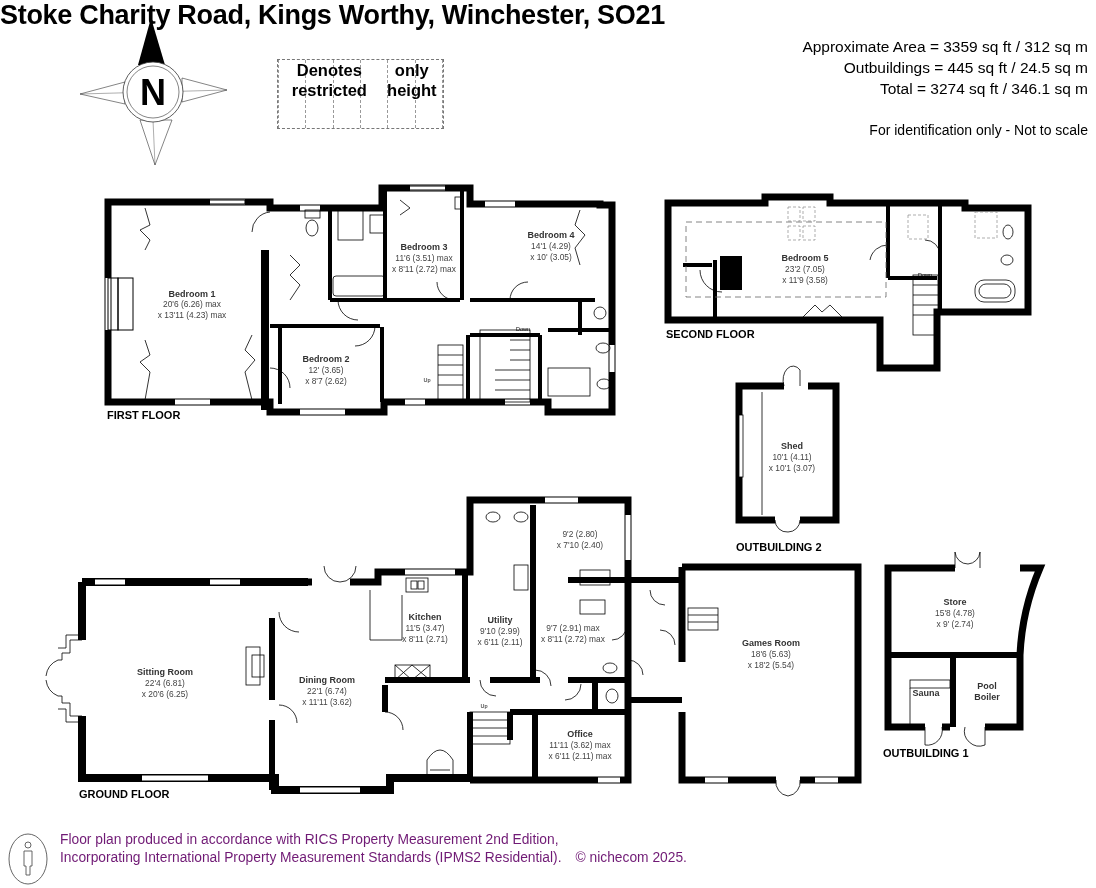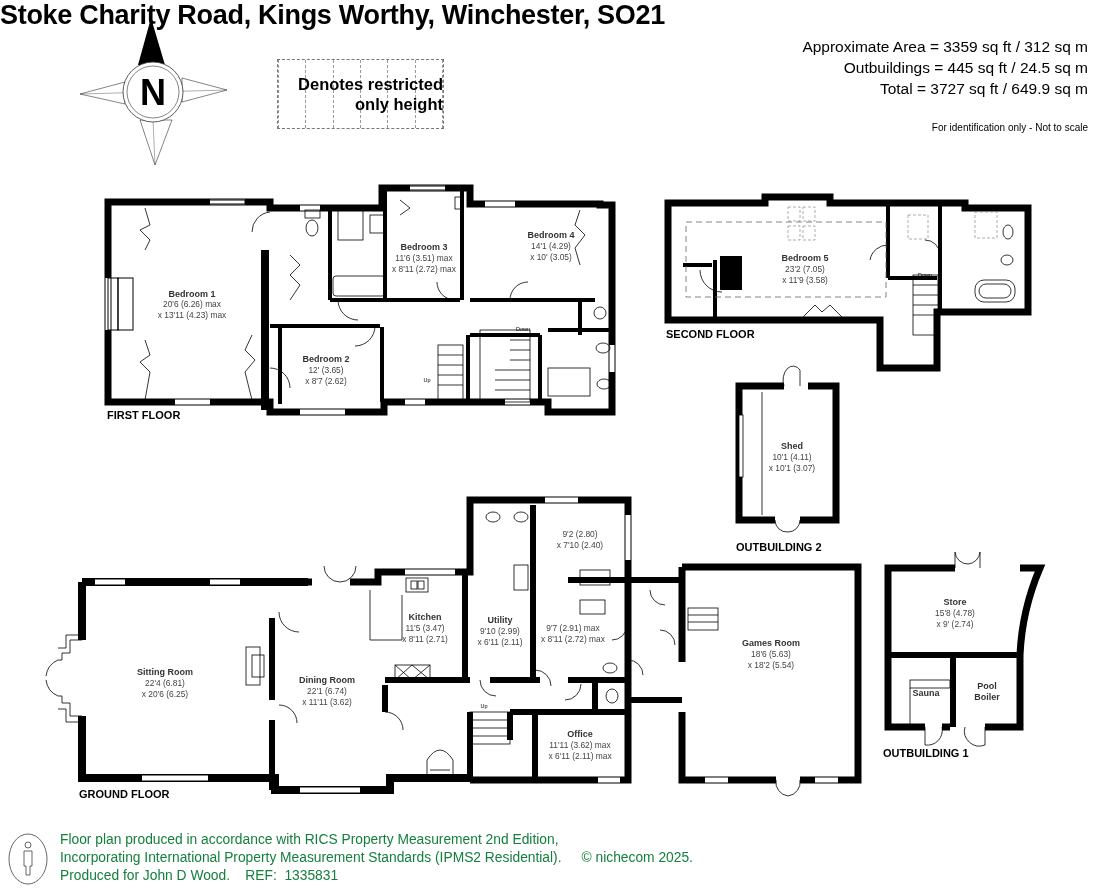--- a/index.html
+++ b/index.html
@@ -1,44 +1,44 @@
 <!DOCTYPE html>
 <html><head>
 <meta charset="utf-8">
 <style>
   html, body { margin:0; padding:0; background:#ffffff; }
   body { width:1096px; height:888px; position:relative; overflow:hidden;
          font-family:"Liberation Sans", sans-serif; color:#000; }
   .abs { position:absolute; }
   .title { left:0; right:8px; top:0; text-align:left; font-size:27px; font-weight:bold; letter-spacing:-0.3px; }
   .areas { right:8px; top:36px; text-align:right; font-size:15.5px; line-height:21px; }
-  .note { right:8px; top:122px; font-size:10px; text-align:right; }
+  .note { right:8px; top:122px; font-size:14px; text-align:right; }
   .legend { left:277px; top:59px; width:167px; height:70px; border:1px dashed #777;
-            box-sizing:border-box; display:flex; flex-direction:column; align-items:flex-end; justify-content:center;
+            box-sizing:border-box; display:flex; flex-direction:row; align-items:flex-start; justify-content:center;
             font-weight:bold; font-size:16.5px; line-height:20px; text-align:center;
             background-image: repeating-linear-gradient(90deg, transparent 0 22px, transparent 22px); }
   .legend .vlines { position:absolute; inset:0; display:flex; justify-content:space-between; pointer-events:none; }
   .legend .vlines span { border-left:1px dashed #999; height:100%; }
   .legend .txt { position:relative; z-index:1; }
   svg.plan { position:absolute; left:0; top:0; }
   .rlabel { font-family:"Liberation Sans", sans-serif; text-anchor:middle; }
   .rname { font-weight:bold; font-size:9px; fill:#333; }
   .rdim { font-size:8.4px; fill:#444; }
   .floor { font-weight:bold; font-size:11px; }
-  .footer { left:60px; top:831px; font-size:13.8px; color:#15803d; line-height:18px; }
-  .footer .copy { margin-left:20px; }
+  .footer { left:60px; top:831px; font-size:13.8px; color:#701a75; line-height:18px; }
+  .footer .copy { margin-left:14px; }
 </style>
 </head>
 <body>
 
 <div class="abs title">Stoke Charity Road, Kings Worthy, Winchester, SO21</div>
 <div class="abs areas">
   <div>Approximate Area = 3359 sq ft / 312 sq m</div>
   <div>Outbuildings = 445 sq ft / 24.5 sq m</div>
-  <div>Total = 3727 sq ft / 649.9 sq m</div>
+  <div>Total = 3274 sq ft / 346.1 sq m</div>
 </div>
 <div class="abs note">For identification only - Not to scale</div>
 
 <div class="abs legend">
   <div class="vlines">
       <span></span>
       <span></span>
       <span></span>
       <span></span>
       <span></span>
@@ -405,14 +405,13 @@
   <g fill="none" stroke="#555" stroke-width="0.9">
     <ellipse cx="28" cy="859" rx="19" ry="25"></ellipse>
     <circle cx="28" cy="845" r="3"></circle>
     <path d="M24,851 H32 V866 H30 V875 H26 V866 H24 Z"></path>
   </g>
 </svg>
 
 <div class="abs footer">
   <div>Floor plan produced in accordance with RICS Property Measurement 2nd Edition,</div>
   <div><span>Incorporating International Property Measurement Standards (IPMS2 Residential).</span><span class="copy">© nichecom 2025.</span></div>
-  <div style="white-space:pre;">Produced for John D Wood.    REF:  1335831</div>
 </div>
 
 </body></html>

